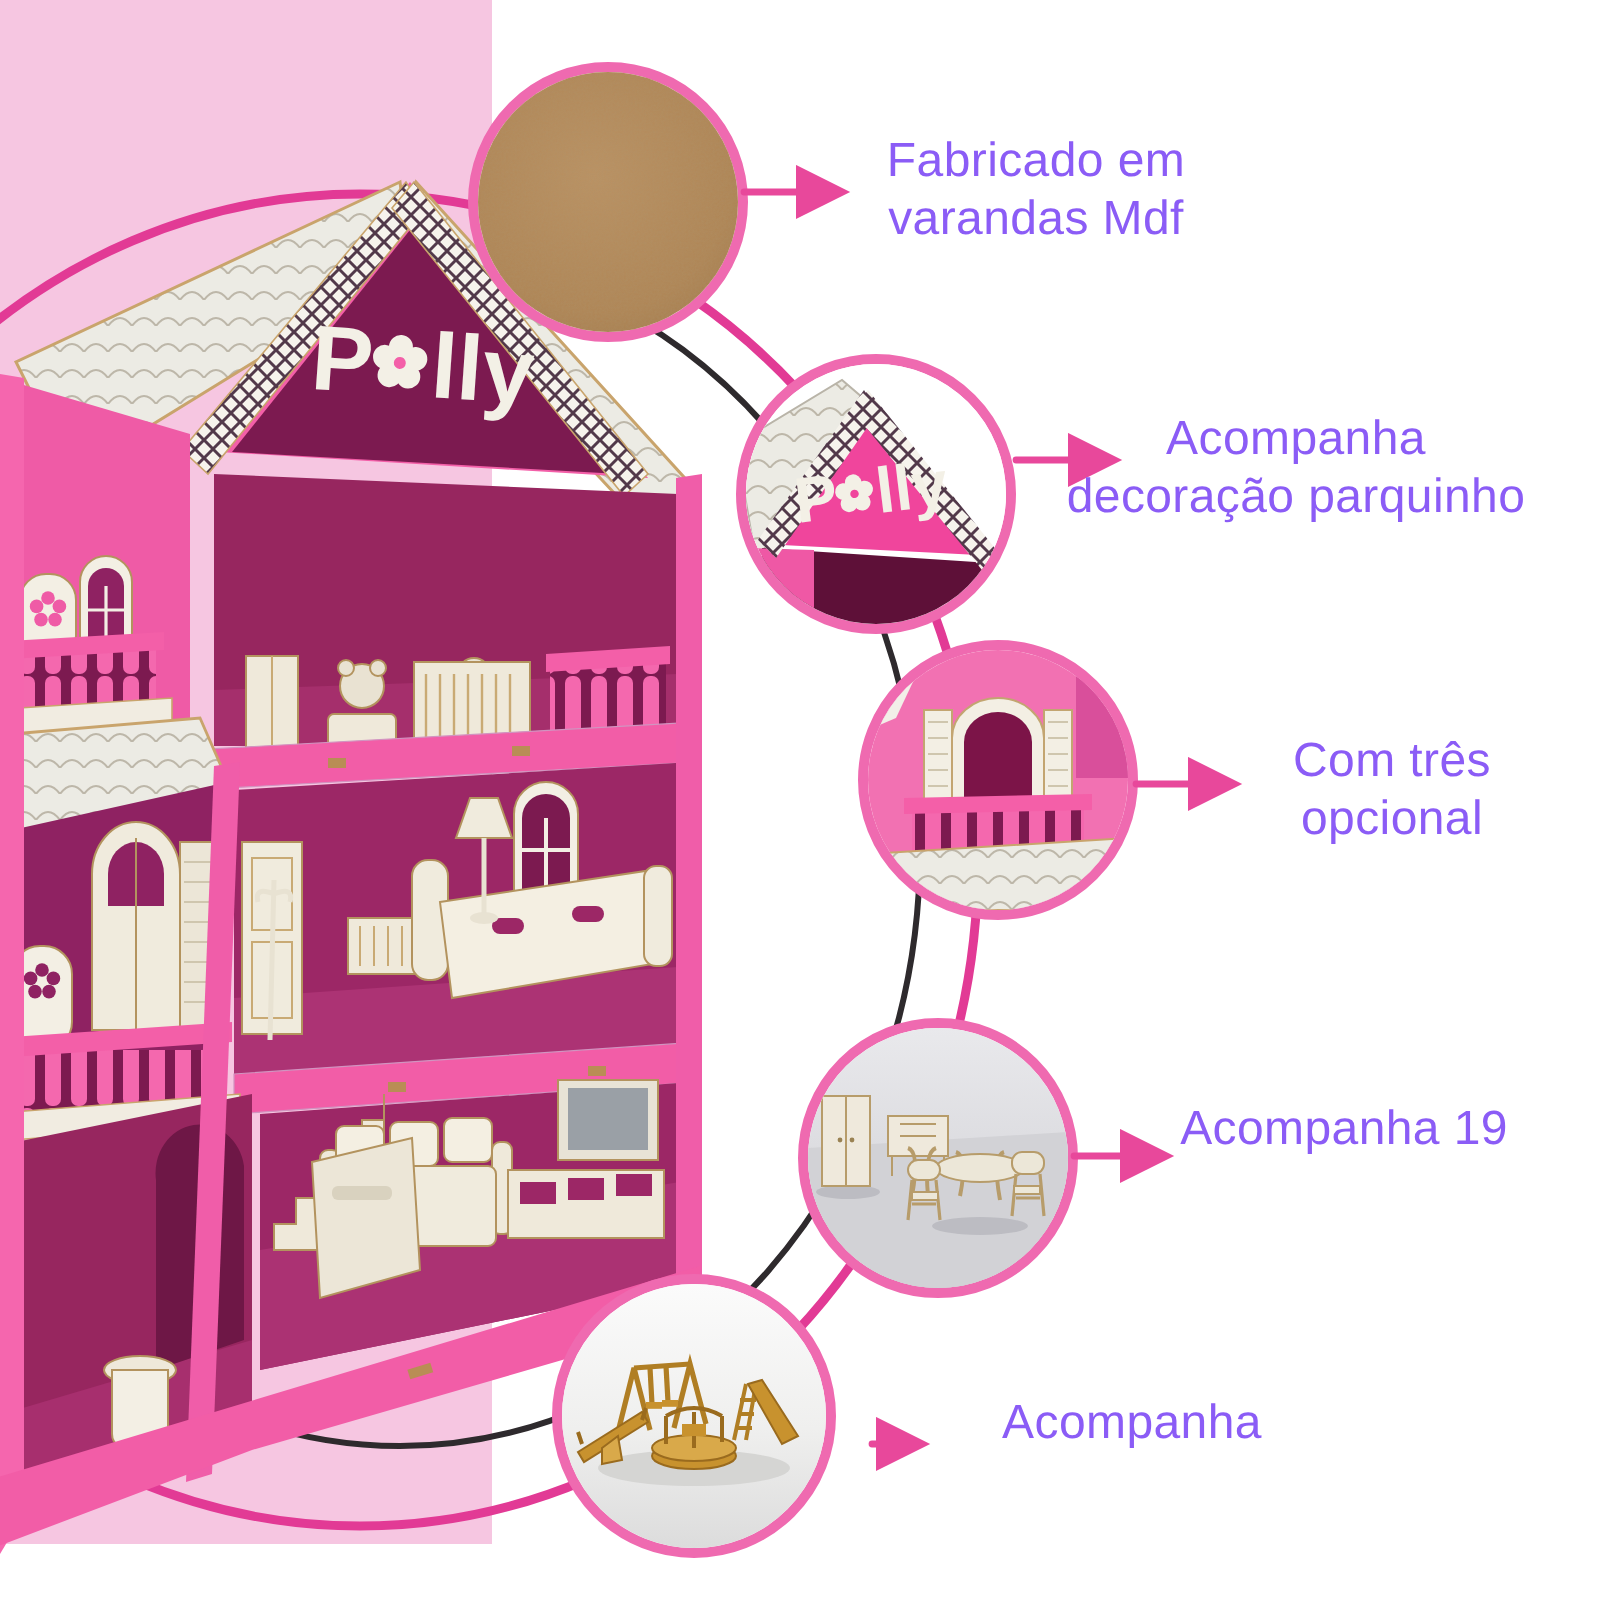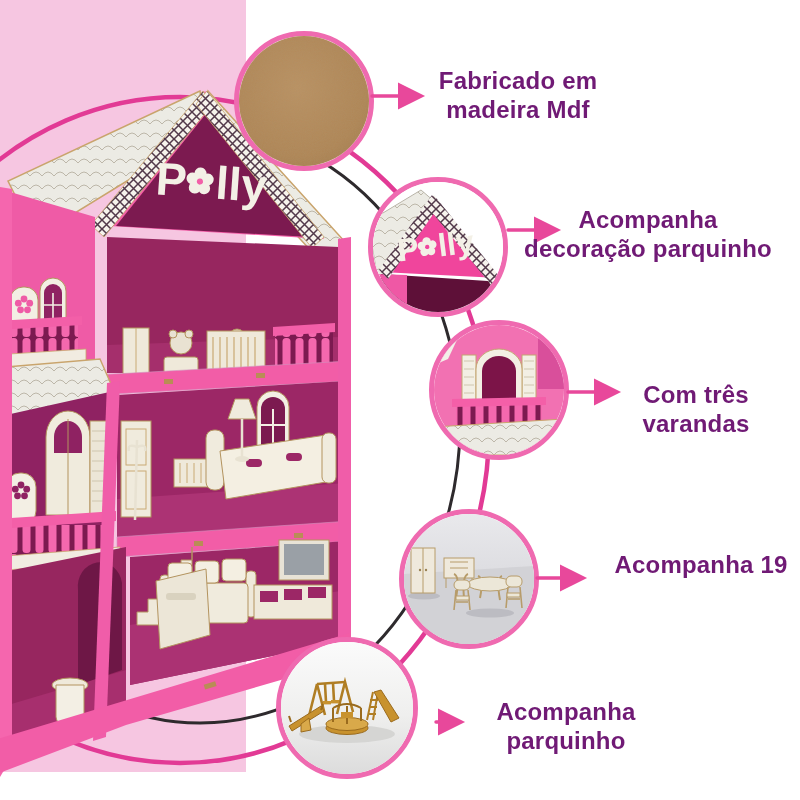--- a/index.html
+++ b/index.html
@@ -9,26 +9,26 @@
   .rings,.arrows{position:absolute;left:0;top:0;width:800px;height:800px;pointer-events:none;}
   .house{position:absolute;left:-6px;top:85px;width:366px;height:695px;}
   .bubble{position:absolute;border-radius:50%;border:5px solid #ef6ab0;overflow:hidden;
           background:#fff;box-sizing:border-box;}
   .bubble svg{display:block;width:100%;height:100%;}
   #bubble-mdf{left:234px;top:31px;width:140px;height:140px;}
   #bubble-roof{left:368px;top:177px;width:140px;height:140px;}
   #bubble-balcony{left:429px;top:320px;width:140px;height:140px;}
   #bubble-furniture{left:399px;top:509px;width:140px;height:140px;}
   #bubble-playground{left:276px;top:637px;width:142px;height:142px;}
-  .label{position:absolute;transform:translateX(-50%);text-align:center;color:#701a75;
-         font-weight:700;font-size:24px;line-height:29px;white-space:nowrap;letter-spacing:.2px;}
+  .label{position:absolute;transform:translateX(-50%);text-align:center;color:#8b5cf6;
+         font-weight:400;font-size:24px;line-height:29px;white-space:nowrap;letter-spacing:.2px;}
   #label-0{left:518px;top:66px;}
   #label-1{left:648px;top:205px;}
-  #label-2{left:696px;top:380px;}
-  #label-3{left:672px;top:550px;margin-left:29px;}
+  #label-2{left:696px;top:366px;}
+  #label-3{left:672px;top:550px;}
   #label-4{left:566px;top:697px;}
 </style>
 </head>
 <body>
 
 <div class="stage">
 
   <div class="band"></div>
 
   <svg class="rings" viewBox="0 0 800 800">
@@ -328,31 +328,30 @@
       <line x1="372" y1="96" x2="420" y2="96" marker-end="url(#ah)"></line>
       <line x1="508" y1="230" x2="556" y2="230" marker-end="url(#ah)"></line>
       <line x1="568" y1="392" x2="616" y2="392" marker-end="url(#ah)"></line>
       <line x1="537" y1="578" x2="582" y2="578" marker-end="url(#ah)"></line>
       <line x1="436" y1="722" x2="460" y2="722" marker-end="url(#ah)"></line>
     </g>
   </svg>
 
   <div class="label" id="label-0">
     <div>Fabricado em</div>
-    <div>madeira Mdf</div>
+    <div>varandas Mdf</div>
   </div>
   <div class="label" id="label-1">
     <div>Acompanha</div>
     <div>decoração parquinho</div>
   </div>
   <div class="label" id="label-2">
     <div>Com três</div>
-    <div>varandas</div>
+    <div>opcional</div>
   </div>
   <div class="label" id="label-3">
     <div>Acompanha 19</div>
   </div>
   <div class="label" id="label-4">
     <div>Acompanha</div>
-    <div>parquinho</div>
   </div>
 
 </div>
 
 </body></html>

